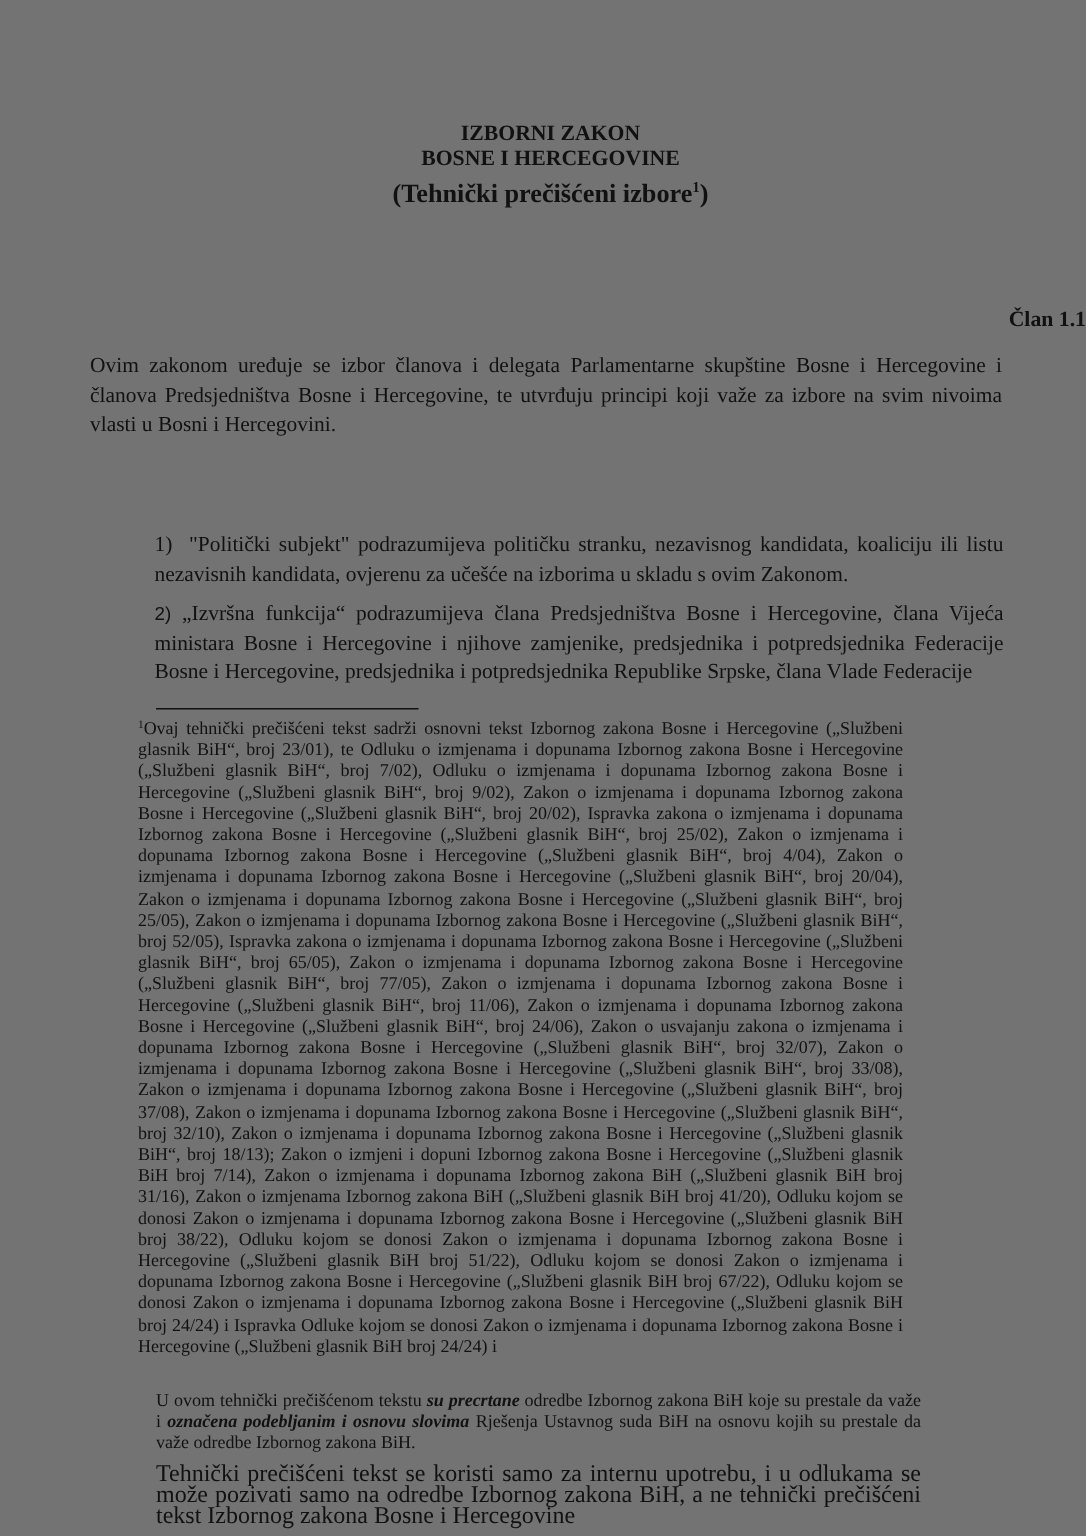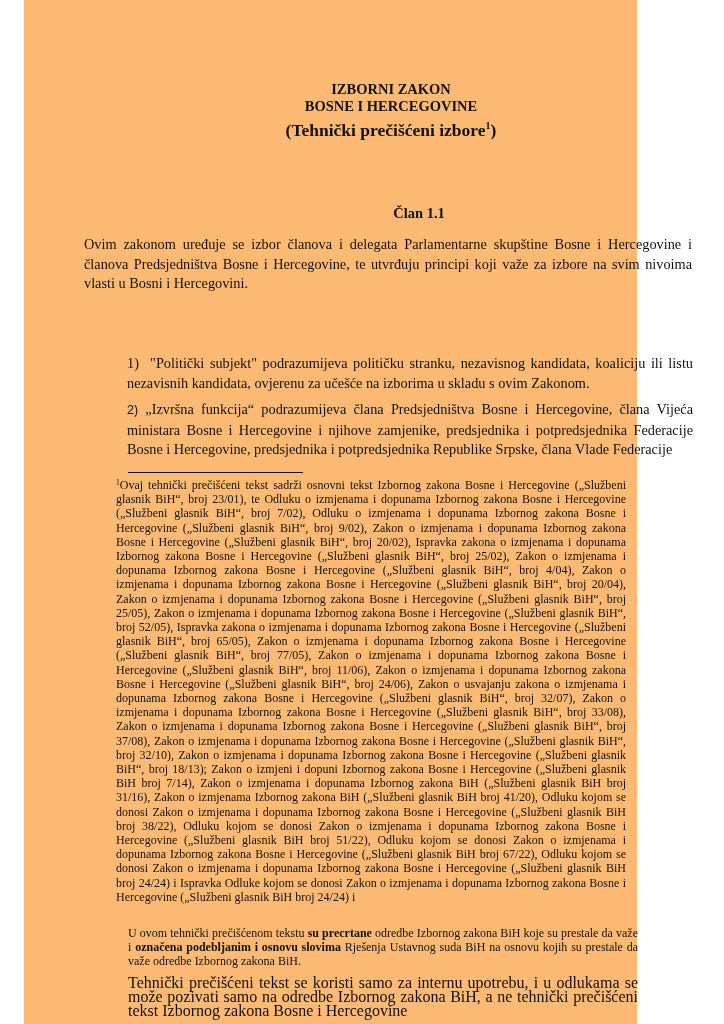--- a/index.html
+++ b/index.html
@@ -1,39 +1,39 @@
 <!DOCTYPE html>
 <html><head>
 <meta charset="utf-8">
 <style>
   html, body { margin: 0; padding: 0; background: #ffffff; }
   body { width: 724px; height: 1024px; position: relative; overflow: hidden;
          font-family: "Liberation Serif", "DejaVu Serif", serif; color: #111; }
-  .page { position: absolute; left: 0; top: 0; width: 613px; height: 1024px; background: #fdba74; margin-left: 24px; }
+  .page { position: absolute; left: 0; top: 0; width: 724px; height: 1024px; background: #737373; }
   .title-block { position: absolute; left: 0; top: 81px; width: 724px; text-align: center; font-weight: bold; }
   .title-block .t1, .title-block .t2 { font-size: 14.5px; line-height: 17px; margin-left: 10px; }
   .title-block .t3 { font-size: 17.5px; line-height: 21px; margin-left: 10px; }
   .title-block sup { font-size: 10px; }
   .chapter { position: absolute; left: 57px; top: 151px; font-weight: bold; font-size: 14.5px; line-height: 18px; }
   .chapter .sub { padding-left: 5px; }
-  .article-head { position: absolute; width: 724px; left: 0; text-align: center; font-weight: bold; font-size: 14.5px; }
+  .article-head { position: absolute; width: 724px; left: 0; text-align: right; font-weight: bold; font-size: 14.5px; }
   .art1 { top: 205px; padding-left: 66px; box-sizing: border-box; }
   .art1a { top: 303px; padding-left: 66px; box-sizing: border-box; }
   .para { position: absolute; font-size: 14.3px; line-height: 19.5px; text-align: justify; }
   .p-art1 { left: 60px; top: 235px; width: 608px; }
   .p-intro { left: 60px; top: 325px; width: 608px; text-align: left; }
   .p-item1 { left: 103px; top: 354px; width: 566px; }
   .p-item2 { left: 103px; top: 400px; width: 566px; }
   .p-item2 .num { font-family: "Liberation Sans", "DejaVu Sans", sans-serif; font-size: 12.5px; }
   .fn-rule { position: absolute; left: 104px; top: 472px; width: 175px; height: 1px; background: #111; }
   .footnote { position: absolute; left: 92px; top: 478px; width: 510px; font-size: 12px; line-height: 14.2px; text-align: justify; }
   .footnote sup { font-size: 7.5px; vertical-align: 4px; line-height: 0; }
   .note1 { position: absolute; left: 104px; top: 926px; width: 510px; font-size: 12px; line-height: 14.2px; text-align: justify; }
   .note2 { position: absolute; left: 104px; top: 976px; width: 510px; font-size: 16px; line-height: 14.2px; text-align: justify; }
-  b { font-weight: bold; }
+  b { font-weight: bold; font-style: italic; }
 </style>
 </head>
 <body>
 
 <div class="page">
 
   <div class="title-block">
     <div class="t1">IZBORNI ZAKON</div>
     <div class="t2">BOSNE I HERCEGOVINE</div>
     <div class="t3"><span>(Tehnički  prečišćeni izbore</span><sup>1</sup><span>)</span></div>

